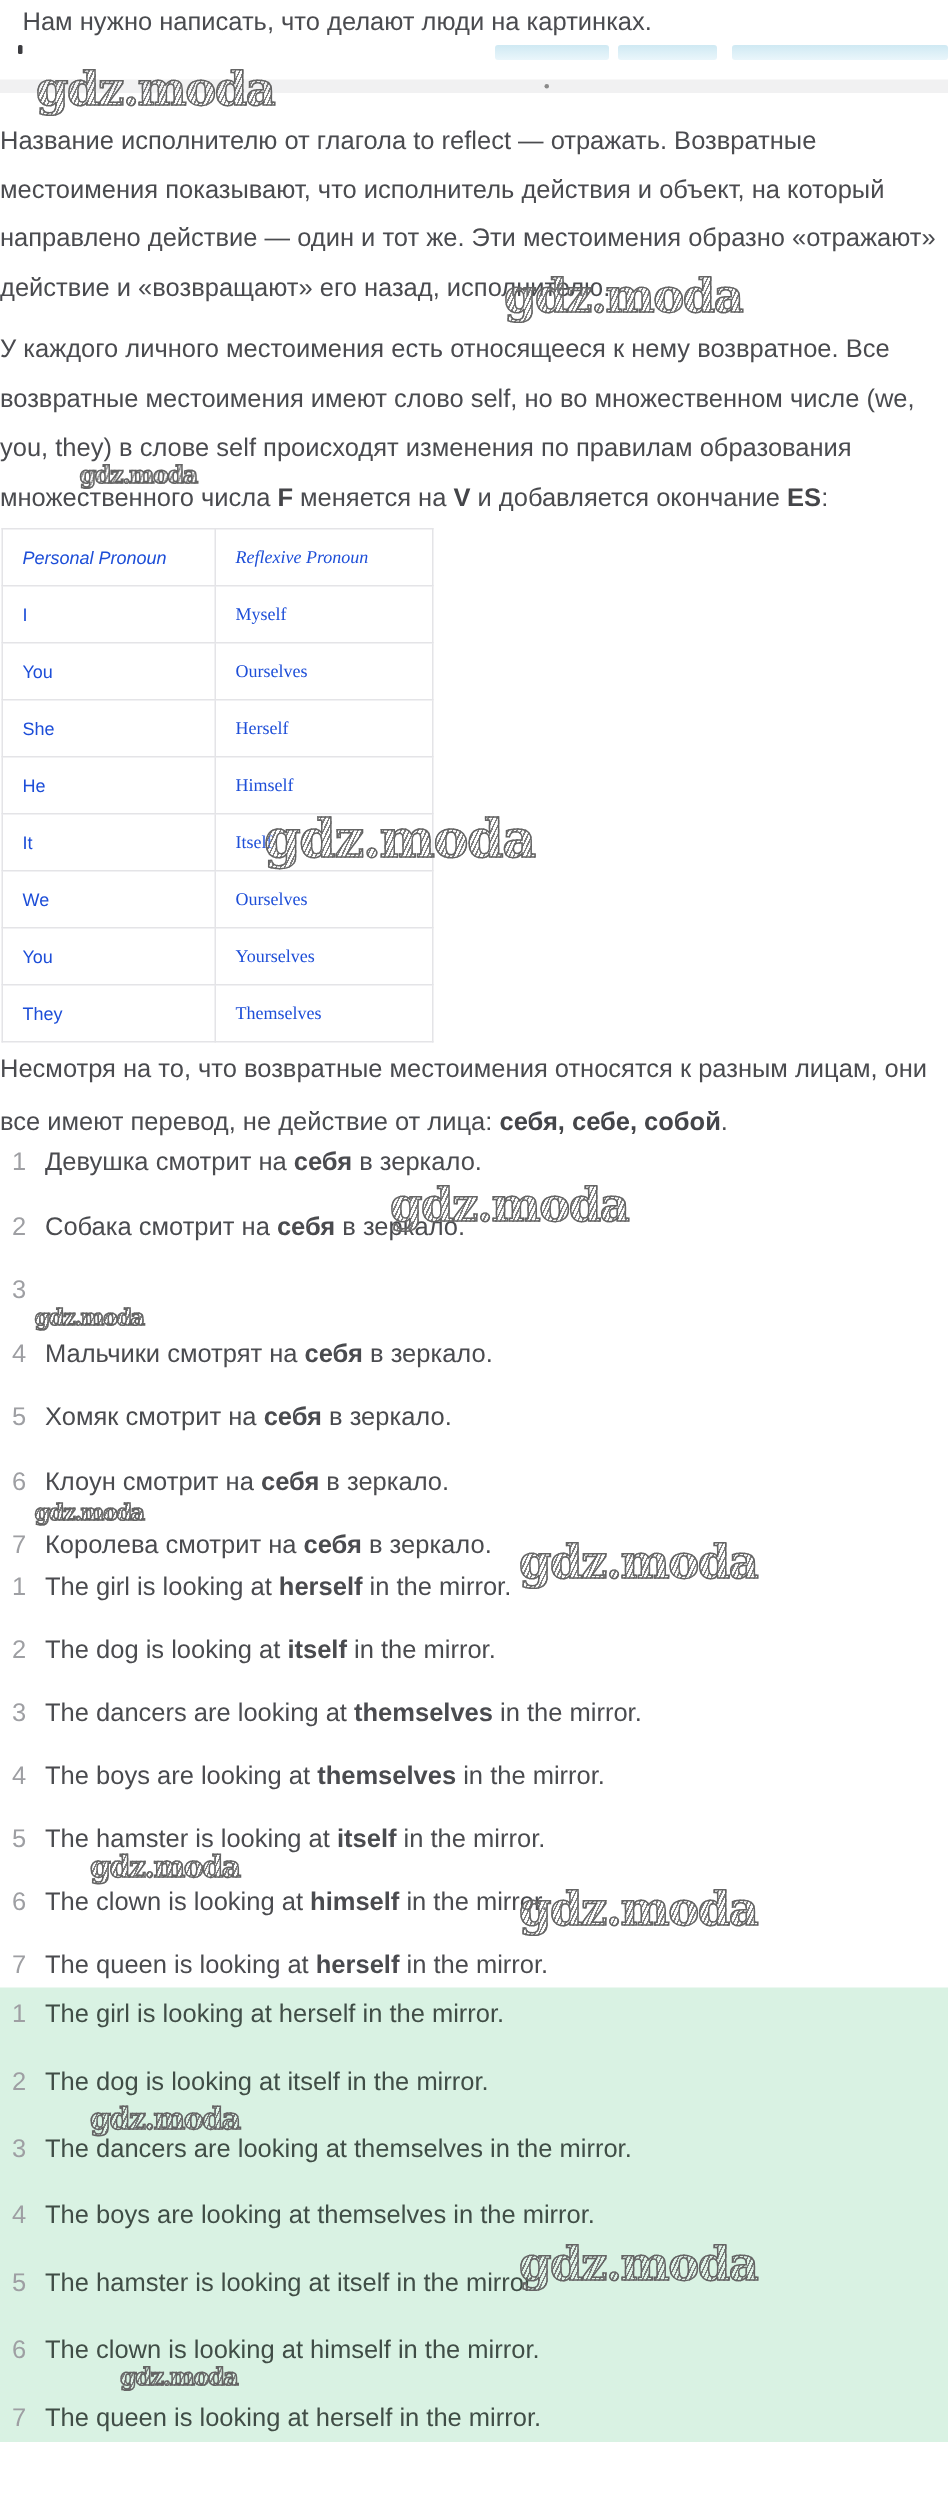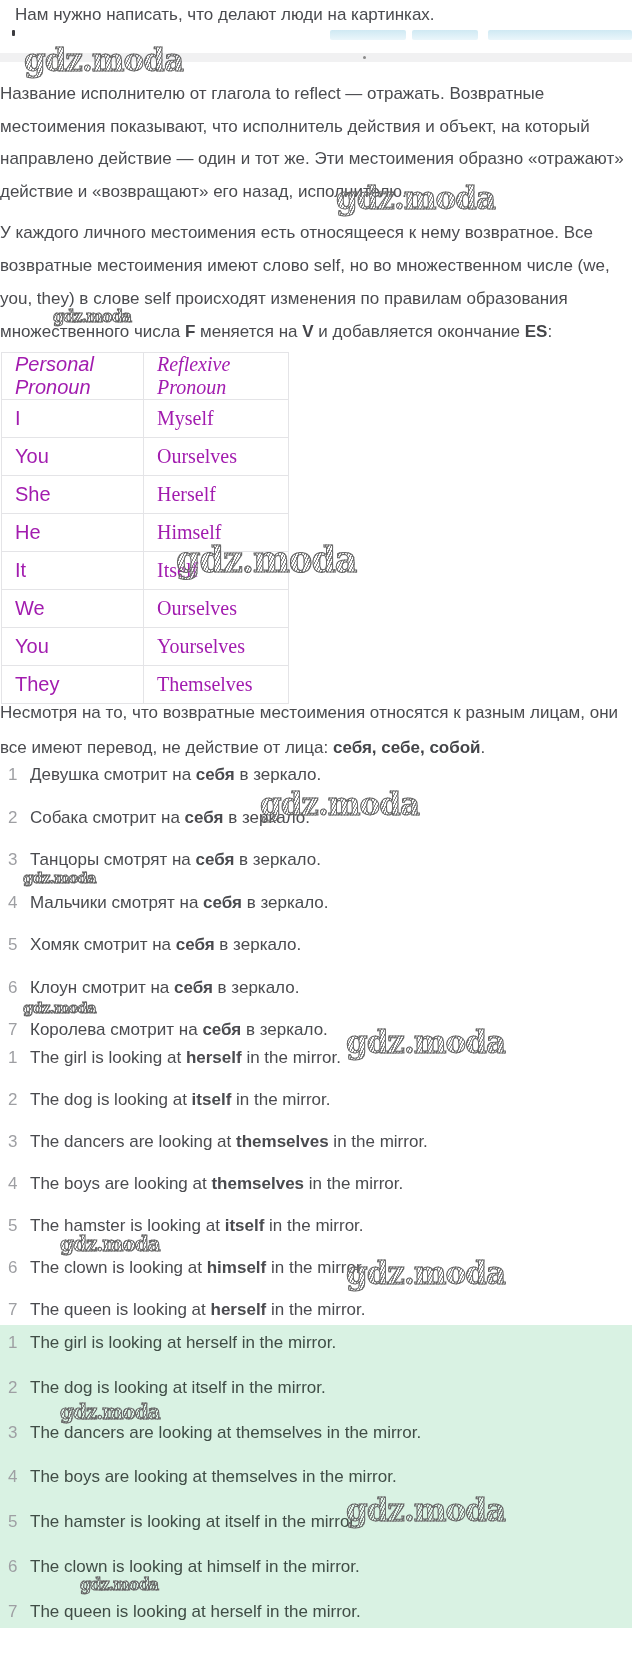--- a/index.html
+++ b/index.html
@@ -19,21 +19,21 @@
   .bar3 { left:488px; width:144px; }
   .divider-band { position:absolute; left:0; top:53px; width:632px; height:9px; background:#f1f1f2; }
 
   .para { position:absolute; left:0; width:632px; white-space:nowrap; margin:0; }
   .para b { font-weight:bold; color:#444549; }
   .p1 { top:78px;  line-height:32.5px; }
   .p2 { top:216px; line-height:33px; }
   .p3 { top:695px; line-height:35px; }
 
   .ptable { position:absolute; left:1px; top:352px; border-collapse:collapse;
-            font-size:20px; color:#a21caf; }
+            font-size:12px; color:#1d4ed8; }
   .ptable th, .ptable td {
     border:1px solid #e4e4e7; height:37px; padding:0 8px 0 13px;
     text-align:left; vertical-align:middle; font-weight:normal;
   }
   .ptable th { font-style:italic; }
   .ptable .c1 { width:120px; }
   .ptable .c2 { width:123px;font-family:Liberation Serif, serif; }
 
   ol.sent-list { position:absolute; left:0; margin:0; padding:0; list-style:none; width:632px; }
   ol.sent-list li { display:flex; align-items:flex-start; white-space:nowrap; }
@@ -126,21 +126,20 @@
       <li>
         <span class="num">1</span>
         <span class="txt">Девушка смотрит на <b>себя</b> в зеркало.</span>
       </li>
       <li>
         <span class="num">2</span>
         <span class="txt">Собака смотрит на <b>себя</b> в зеркало.</span>
       </li>
       <li>
         <span class="num">3</span>
-        <span class="txt">Танцоры смотрят на <b>себя</b> в зеркало.</span>
       </li>
       <li>
         <span class="num">4</span>
         <span class="txt">Мальчики смотрят на <b>себя</b> в зеркало.</span>
       </li>
       <li>
         <span class="num">5</span>
         <span class="txt">Хомяк смотрит на <b>себя</b> в зеркало.</span>
       </li>
       <li>

